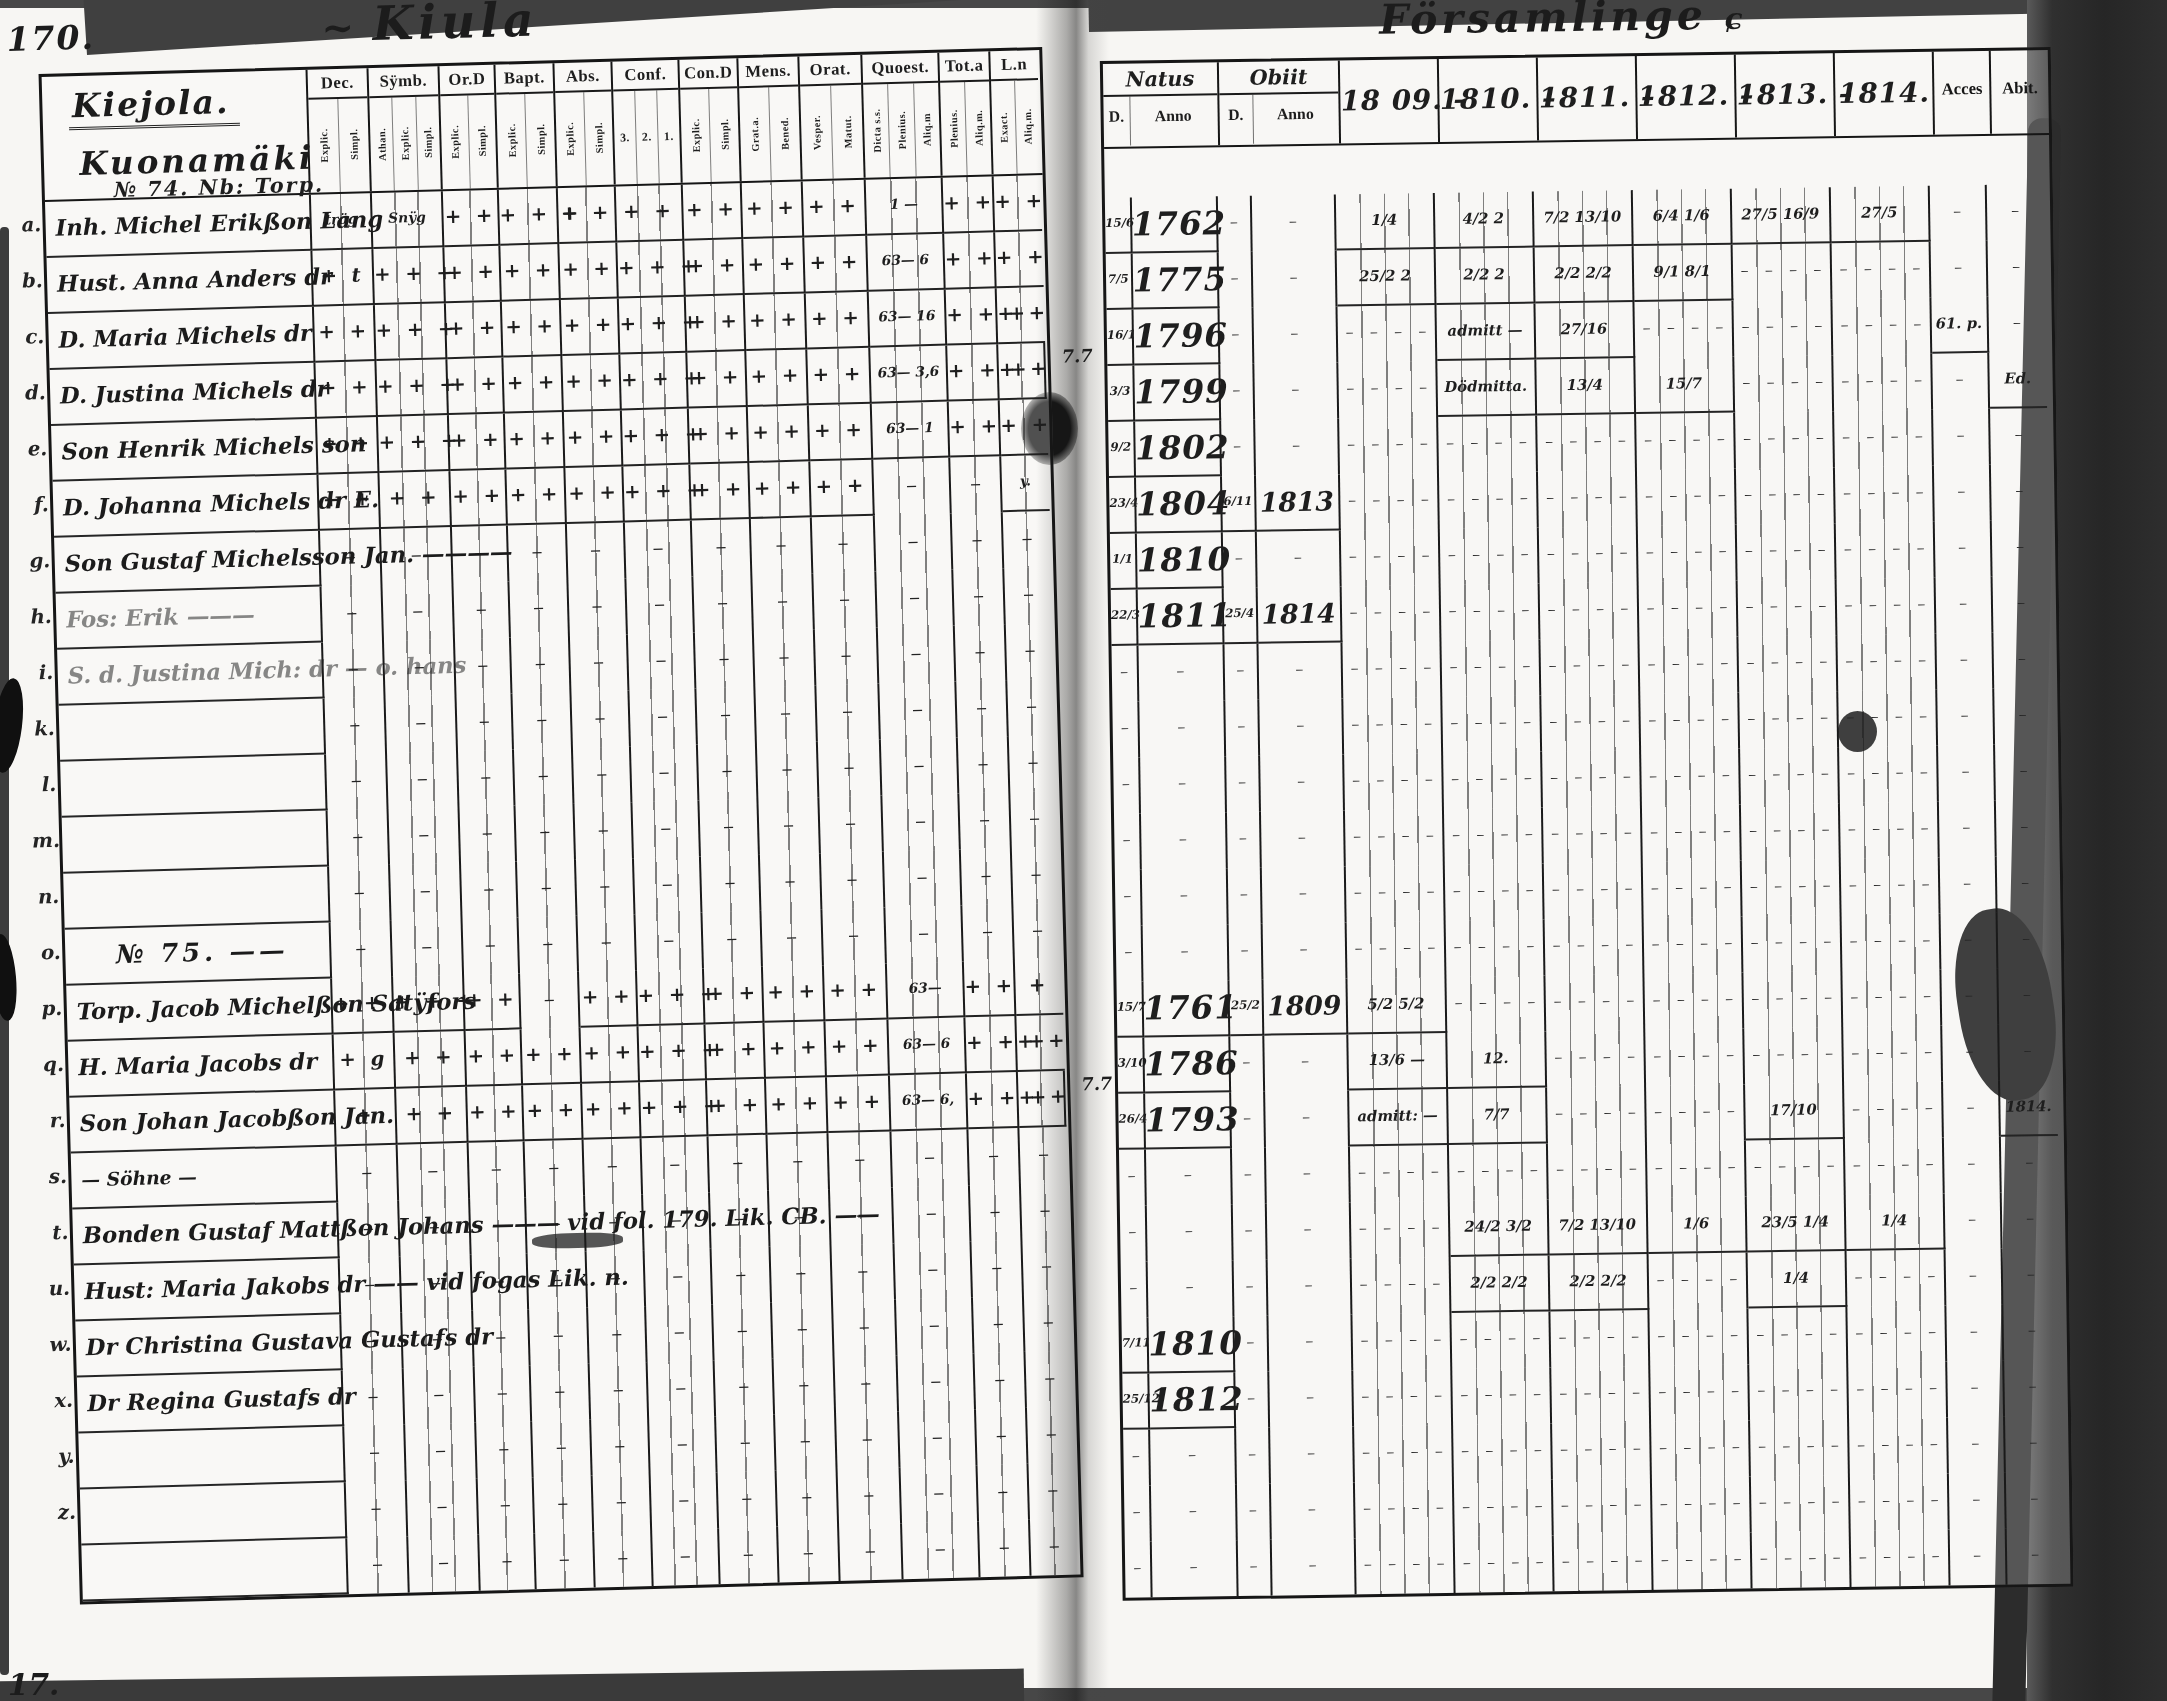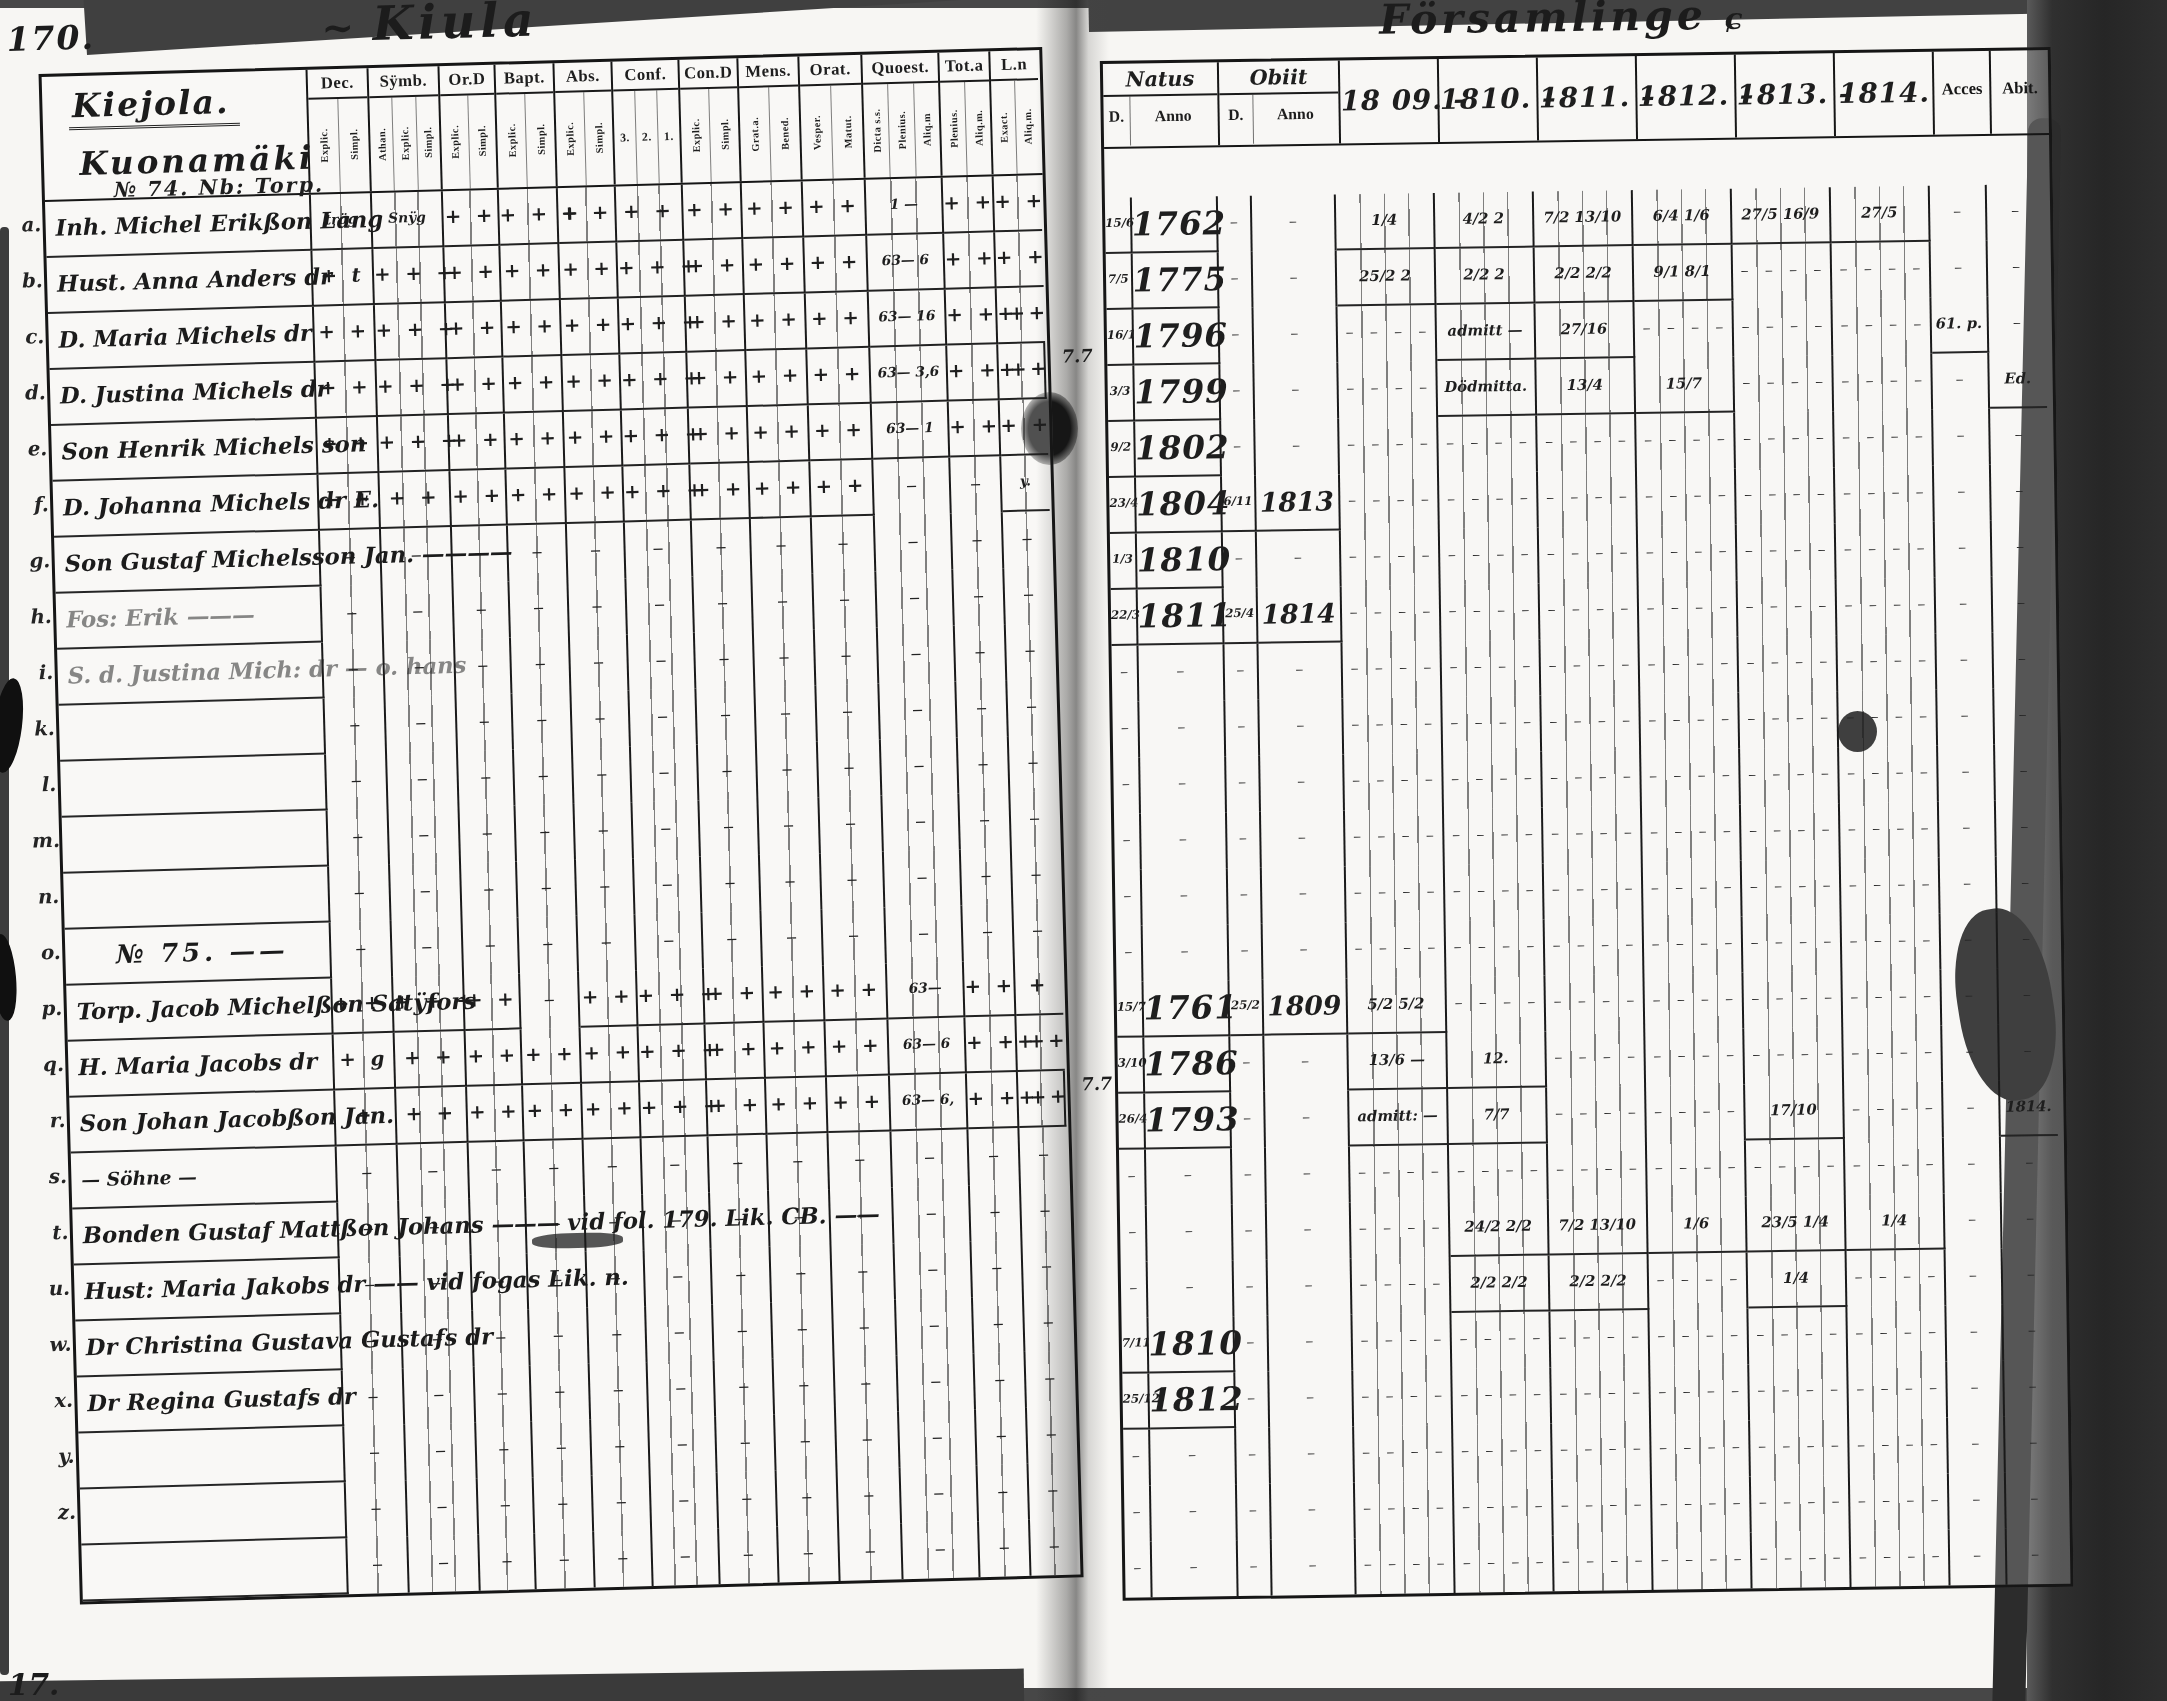--- a/index.html
+++ b/index.html
@@ -1031,21 +1031,21 @@
               <i>–</i>
             </div>
           </div>
           <div class="rc w-ab">
             <div class="dashrow">
               <i>–</i>
             </div>
           </div>
         </div>
         <div class="rrow">
-          <div class="rc w-nd filled"><span class="tiny">1/3</span></div>
+          <div class="rc w-nd filled"><span class="tiny">1/1</span></div>
           <div class="rc w-na filled"><span class="big">1810</span></div>
           <div class="rc w-od">
             <div class="dashrow">
               <i>–</i>
             </div>
           </div>
           <div class="rc w-oa">
             <div class="dashrow">
               <i>–</i>
             </div>
@@ -1917,21 +1917,21 @@
             </div>
           </div>
           <div class="rc rh-yearw subs4" style="width: 99px;">
             <div class="dashrow">
               <i>–</i>
               <i>–</i>
               <i>–</i>
               <i>–</i>
             </div>
           </div>
-          <div class="rc rh-yearw subs4 filled" style="width: 99px;"><span class="frac">24/2 2/2</span></div>
+          <div class="rc rh-yearw subs4 filled" style="width: 99px;"><span class="frac">24/2 3/2</span></div>
           <div class="rc rh-yearw subs4 filled" style="width: 99px;"><span class="frac">7/2 13/10</span></div>
           <div class="rc rh-yearw subs4 filled" style="width: 99px;"><span class="frac">1/6</span></div>
           <div class="rc rh-yearw subs4 filled" style="width: 99px;"><span class="frac">23/5 1/4</span></div>
           <div class="rc rh-yearw subs4 filled" style="width: 99px;"><span class="frac">1/4</span></div>
           <div class="rc w-ac">
             <div class="dashrow">
               <i>–</i>
             </div>
           </div>
           <div class="rc w-ab">

